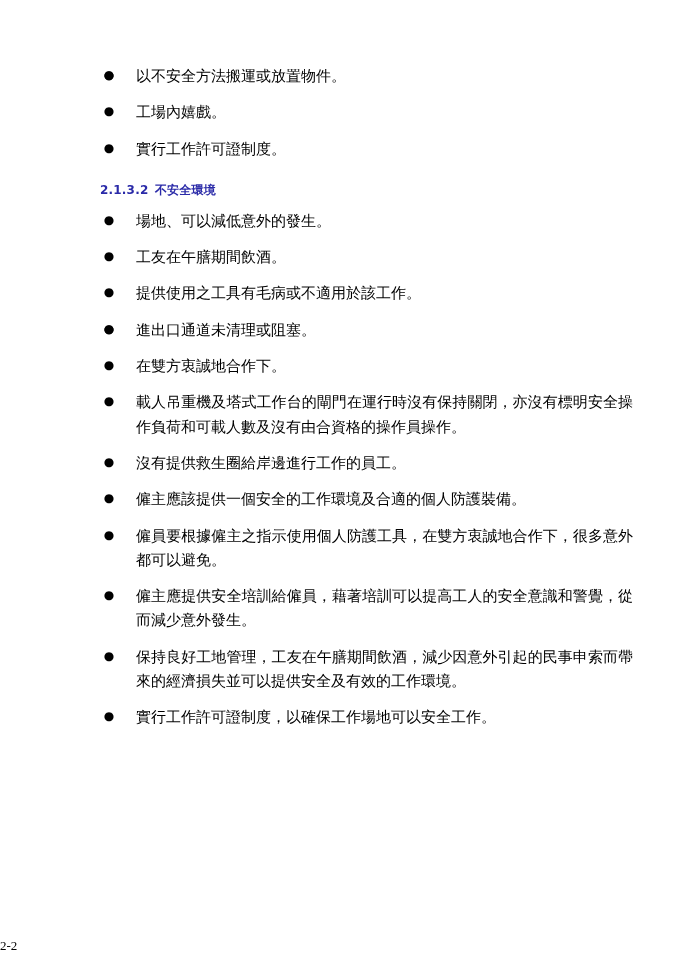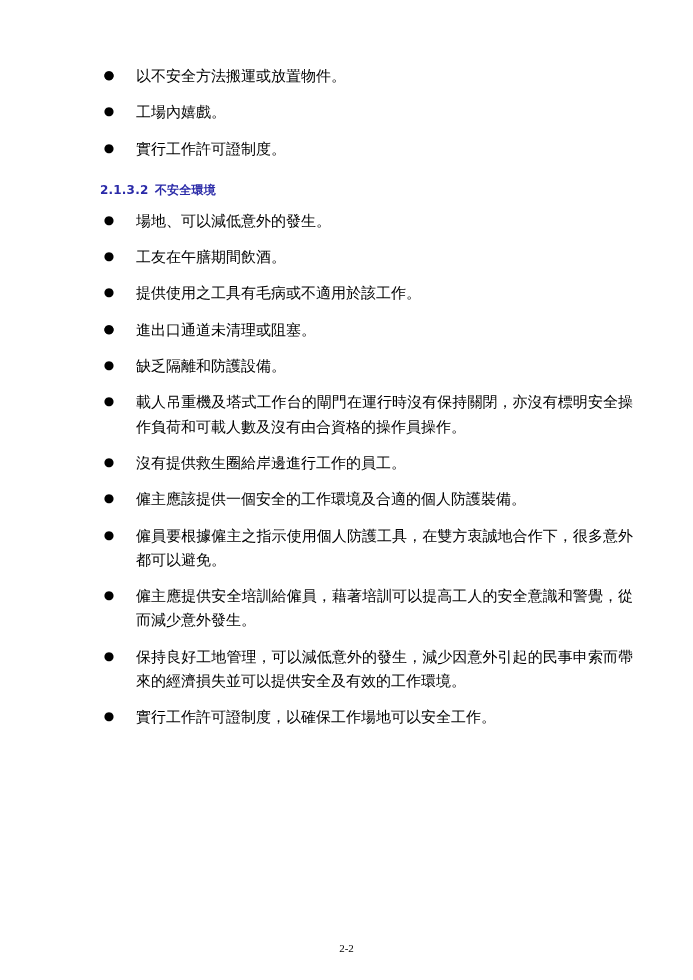--- a/index.html
+++ b/index.html
@@ -58,22 +58,22 @@
     line-height: 1.95;
   }
   .group-top li { margin-bottom: 15px; }
   .group-env li { margin-bottom: 13px; }
   .group-prev li { margin-bottom: 11px; }
   .footer {
     position: absolute;
     left: 0;
     right: 0;
     bottom: 26px;
-    text-align: center;
-    font-size: 11px;
+    text-align: left;
+    font-size: 13px;
     color: #000;
     font-family: "Liberation Serif", serif;
   }
 </style>
 </head>
 <body>
 
 <div class="page">
 
   <ul class="bullets group-top">
@@ -87,28 +87,28 @@
     <span class="num">2.1.3.2</span>
     <span>不安全環境</span>
   </div>
 
   <ul class="bullets group-env">
     <li><span class="marker">●</span><span>場地、可以減低意外的發生。</span></li>
     <li><span class="marker">●</span><span>工友在午膳期間飲酒。</span></li>
     <li><span class="marker">●</span><span>提供使用之工具有毛病或不適用於該工作。</span></li>
     <li><span class="marker">●</span></li>
     <li><span class="marker">●</span><span>進出口通道未清理或阻塞。</span></li>
-    <li><span class="marker">●</span><span>缺乏隔離和防護設備。</span></li>
+    <li><span class="marker">●</span><span>在雙方衷誠地合作下。</span></li>
     <li><span class="marker">●</span><span>載人吊重機及塔式工作台的閘門在運行時沒有保持關閉，亦沒有標明安全操作負荷和可載人數及沒有由合資格的操作員操作。</span></li>
     <li><span class="marker">●</span><span>沒有提供救生圈給岸邊進行工作的員工。</span></li>
   </ul>
 
 
   <ul class="bullets group-prev">
     <li><span class="marker">●</span><span>僱主應該提供一個安全的工作環境及合適的個人防護裝備。</span></li>
     <li><span class="marker">●</span><span>僱員要根據僱主之指示使用個人防護工具，在雙方衷誠地合作下，很多意外都可以避免。</span></li>
     <li><span class="marker">●</span><span>僱主應提供安全培訓給僱員，藉著培訓可以提高工人的安全意識和警覺，從而減少意外發生。</span></li>
-    <li><span class="marker">●</span><span>保持良好工地管理，可以減低意外的發生，減少因意外引起的民事申索而帶來的經濟損失並可以提供安全及有效的工作環境。</span></li>
+    <li><span class="marker">●</span><span>保持良好工地管理，工友在午膳期間飲酒，減少因意外引起的民事申索而帶來的經濟損失並可以提供安全及有效的工作環境。</span></li>
     <li><span class="marker">●</span><span>實行工作許可證制度，以確保工作場地可以安全工作。</span></li>
   </ul>
 
   <div class="footer">2-2</div>
 </div>
 
 </body></html>

